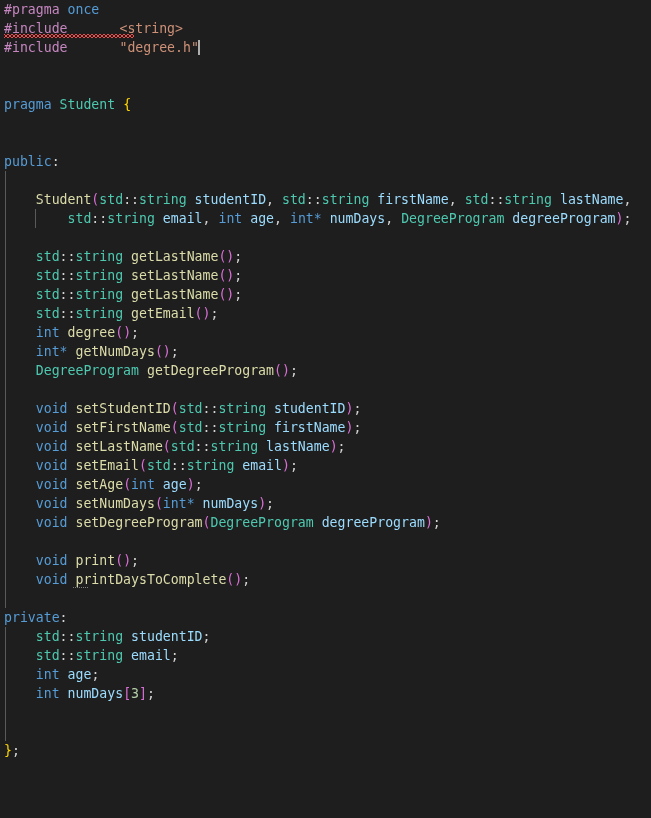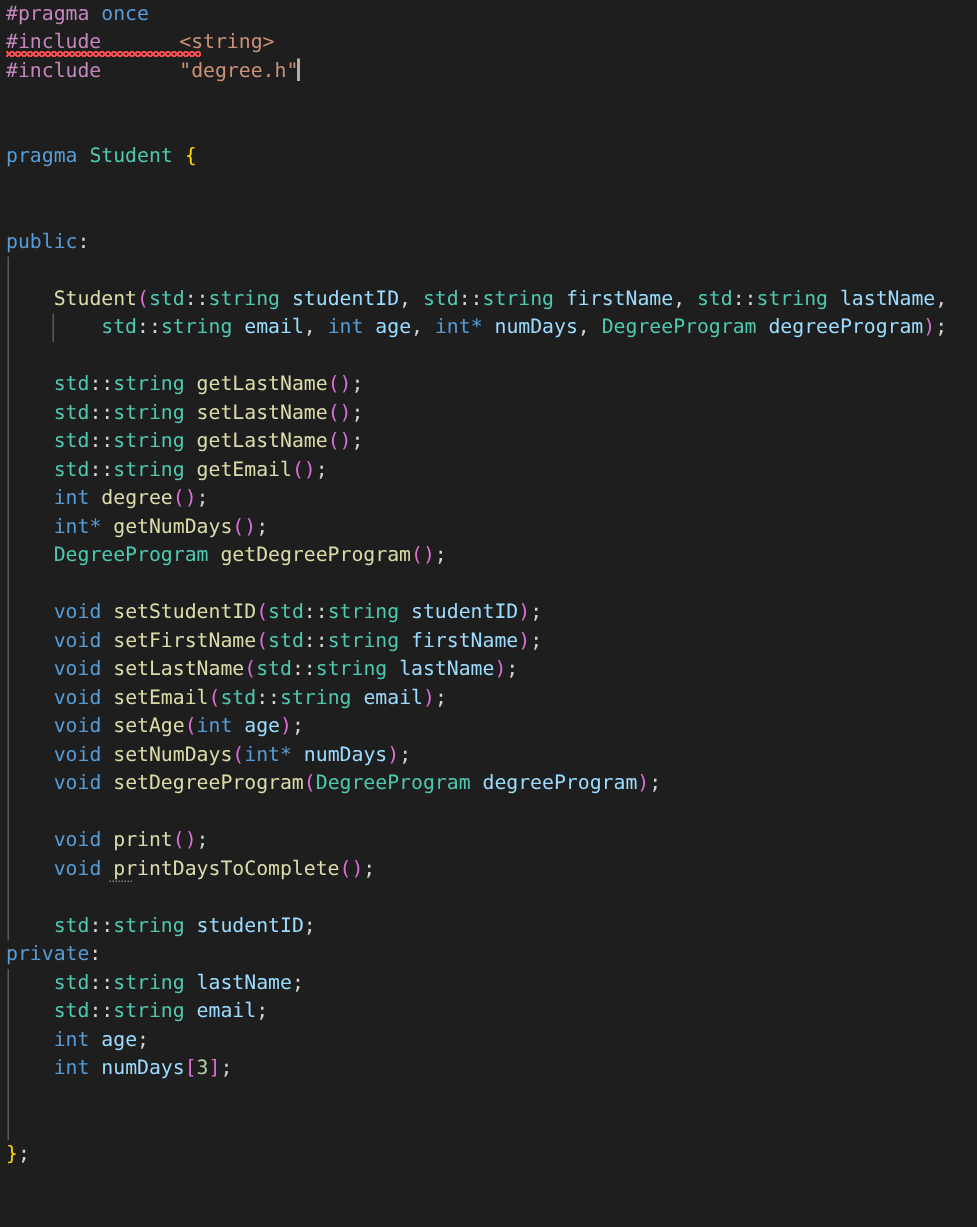--- a/index.html
+++ b/index.html
@@ -124,23 +124,22 @@
       <div class="line"><span class="guide" style="top: 0px; height: 19px;"></span><span class="line-inner"><span class="t-punct">    </span><span class="t-kw">void</span><span class="t-punct"> </span><span class="t-fn">setFirstName</span><span class="t-paren">(</span><span class="t-type">std</span><span class="t-punct">::</span><span class="t-type">string</span><span class="t-punct"> </span><span class="t-var">firstName</span><span class="t-paren">)</span><span class="t-punct">;</span></span></div>
       <div class="line"><span class="guide" style="top: 0px; height: 19px;"></span><span class="line-inner"><span class="t-punct">    </span><span class="t-kw">void</span><span class="t-punct"> </span><span class="t-fn">setLastName</span><span class="t-paren">(</span><span class="t-type">std</span><span class="t-punct">::</span><span class="t-type">string</span><span class="t-punct"> </span><span class="t-var">lastName</span><span class="t-paren">)</span><span class="t-punct">;</span></span></div>
       <div class="line"><span class="guide" style="top: 0px; height: 19px;"></span><span class="line-inner"><span class="t-punct">    </span><span class="t-kw">void</span><span class="t-punct"> </span><span class="t-fn">setEmail</span><span class="t-paren">(</span><span class="t-type">std</span><span class="t-punct">::</span><span class="t-type">string</span><span class="t-punct"> </span><span class="t-var">email</span><span class="t-paren">)</span><span class="t-punct">;</span></span></div>
       <div class="line"><span class="guide" style="top: 0px; height: 19px;"></span><span class="line-inner"><span class="t-punct">    </span><span class="t-kw">void</span><span class="t-punct"> </span><span class="t-fn">setAge</span><span class="t-paren">(</span><span class="t-kw">int</span><span class="t-punct"> </span><span class="t-var">age</span><span class="t-paren">)</span><span class="t-punct">;</span></span></div>
       <div class="line"><span class="guide" style="top: 0px; height: 19px;"></span><span class="line-inner"><span class="t-punct">    </span><span class="t-kw">void</span><span class="t-punct"> </span><span class="t-fn">setNumDays</span><span class="t-paren">(</span><span class="t-kw">int*</span><span class="t-punct"> </span><span class="t-var">numDays</span><span class="t-paren">)</span><span class="t-punct">;</span></span></div>
       <div class="line"><span class="guide" style="top: 0px; height: 19px;"></span><span class="line-inner"><span class="t-punct">    </span><span class="t-kw">void</span><span class="t-punct"> </span><span class="t-fn">setDegreeProgram</span><span class="t-paren">(</span><span class="t-type">DegreeProgram</span><span class="t-punct"> </span><span class="t-var">degreeProgram</span><span class="t-paren">)</span><span class="t-punct">;</span></span></div>
       <div class="line"><span class="guide" style="top: 0px; height: 19px;"></span><span class="line-inner"></span></div>
       <div class="line"><span class="guide" style="top: 0px; height: 19px;"></span><span class="line-inner"><span class="t-punct">    </span><span class="t-kw">void</span><span class="t-punct"> </span><span class="t-fn">print</span><span class="t-paren">()</span><span class="t-punct">;</span></span></div>
       <div class="line"><span class="guide" style="top: 0px; height: 19px;"></span><span class="line-inner"><span class="t-punct">    </span><span class="t-kw">void</span><span class="t-punct"> </span><span class="t-fn">printDaysToComplete</span><span class="t-paren">()</span><span class="t-punct">;</span></span><span class="dotline" style="left: 72.94px; width: 15.32px;"></span></div>
       <div class="line"><span class="guide" style="top: 0px; height: 19px;"></span><span class="line-inner"></span></div>
+      <div class="line"><span class="line-inner"><span class="t-kw">private</span><span class="t-punct">:</span></span></div>
       <div class="line"><span class="guide" style="top: 0px; height: 19px;"></span><span class="line-inner"><span class="t-punct">    </span><span class="t-type">std</span><span class="t-punct">::</span><span class="t-type">string</span><span class="t-punct"> </span><span class="t-var">studentID</span><span class="t-punct">;</span></span></div>
-      <div class="line"><span class="line-inner"><span class="t-kw">private</span><span class="t-punct">:</span></span></div>
-      <div class="line"><span class="guide" style="top: 0px; height: 19px;"></span><span class="line-inner"><span class="t-punct">    </span><span class="t-type">std</span><span class="t-punct">::</span><span class="t-type">string</span><span class="t-punct"> </span><span class="t-var">lastName</span><span class="t-punct">;</span></span></div>
       <div class="line"><span class="guide" style="top: 0px; height: 19px;"></span><span class="line-inner"><span class="t-punct">    </span><span class="t-type">std</span><span class="t-punct">::</span><span class="t-type">string</span><span class="t-punct"> </span><span class="t-var">email</span><span class="t-punct">;</span></span></div>
       <div class="line"><span class="guide" style="top: 0px; height: 19px;"></span><span class="line-inner"><span class="t-punct">    </span><span class="t-kw">int</span><span class="t-punct"> </span><span class="t-var">age</span><span class="t-punct">;</span></span></div>
       <div class="line"><span class="guide" style="top: 0px; height: 19px;"></span><span class="line-inner"><span class="t-punct">    </span><span class="t-kw">int</span><span class="t-punct"> </span><span class="t-var">numDays</span><span class="t-paren">[</span><span class="t-num">3</span><span class="t-paren">]</span><span class="t-punct">;</span></span></div>
       <div class="line"><span class="guide" style="top: 0px; height: 19px;"></span><span class="line-inner"></span></div>
       <div class="line"><span class="guide" style="top: 0px; height: 19px;"></span><span class="line-inner"></span></div>
       <div class="line"><span class="line-inner"><span class="t-brace">}</span><span class="t-punct">;</span></span></div>
     </div>
 </div>
 
 </body></html>

